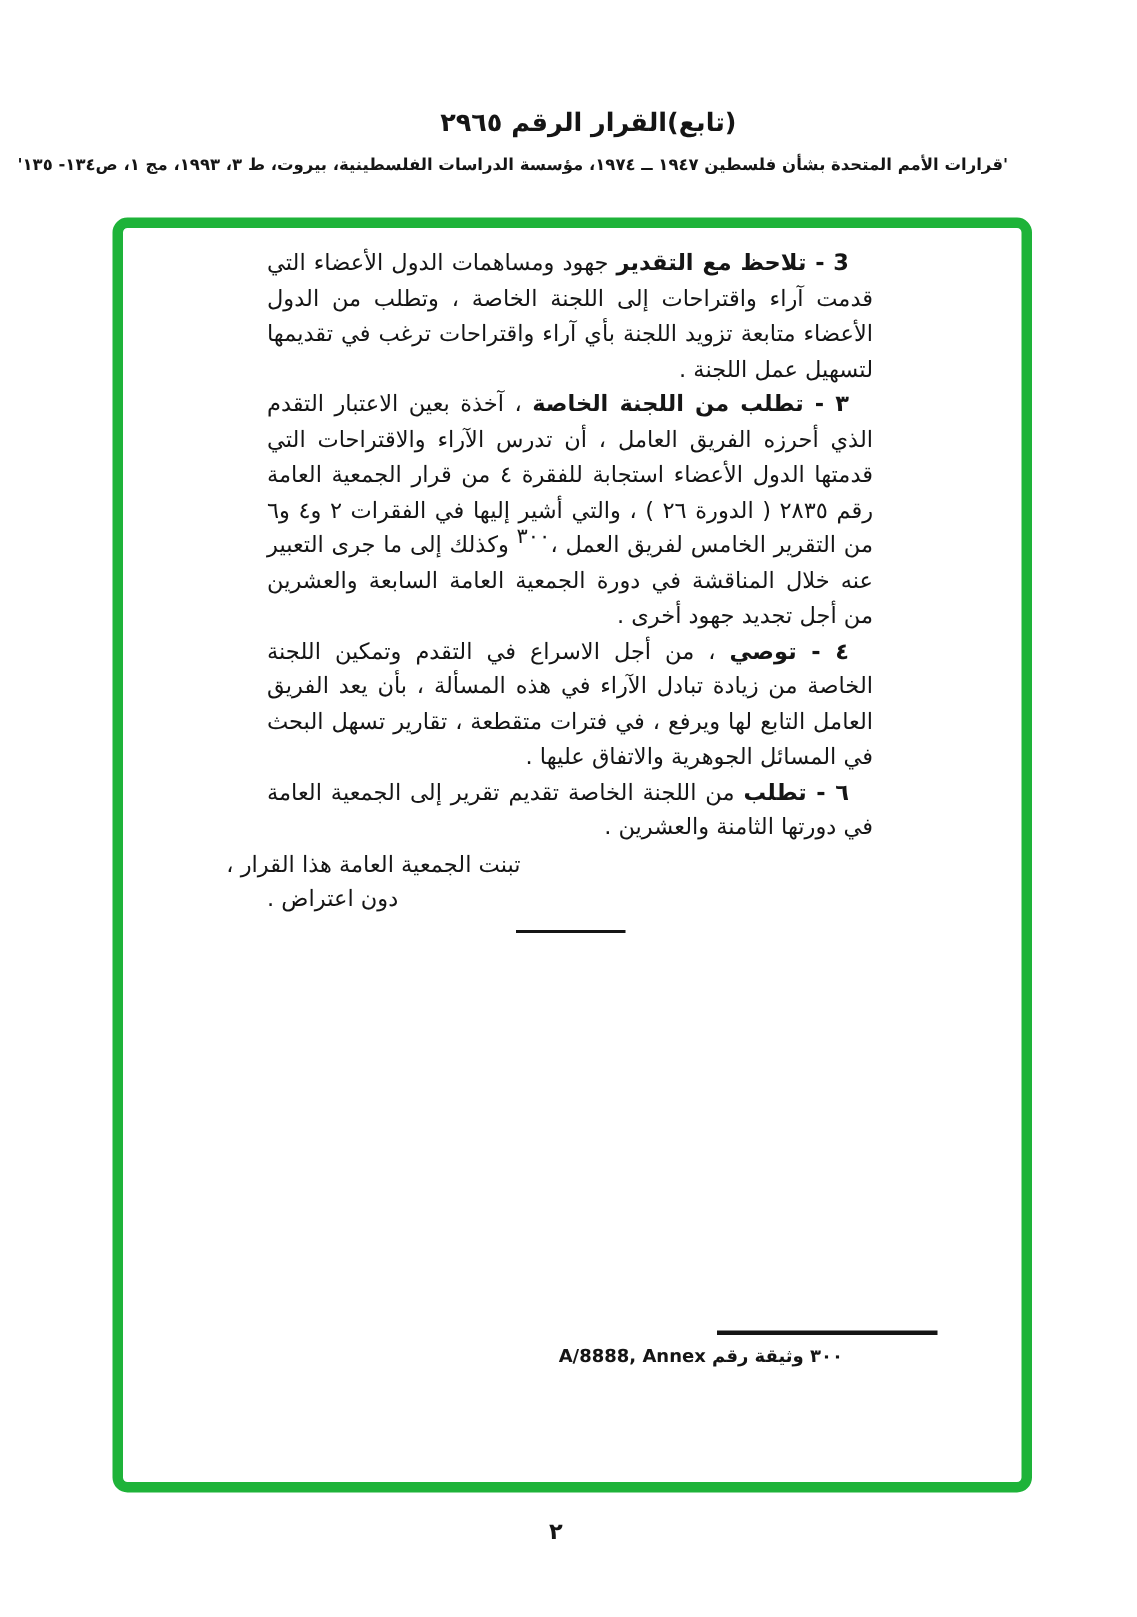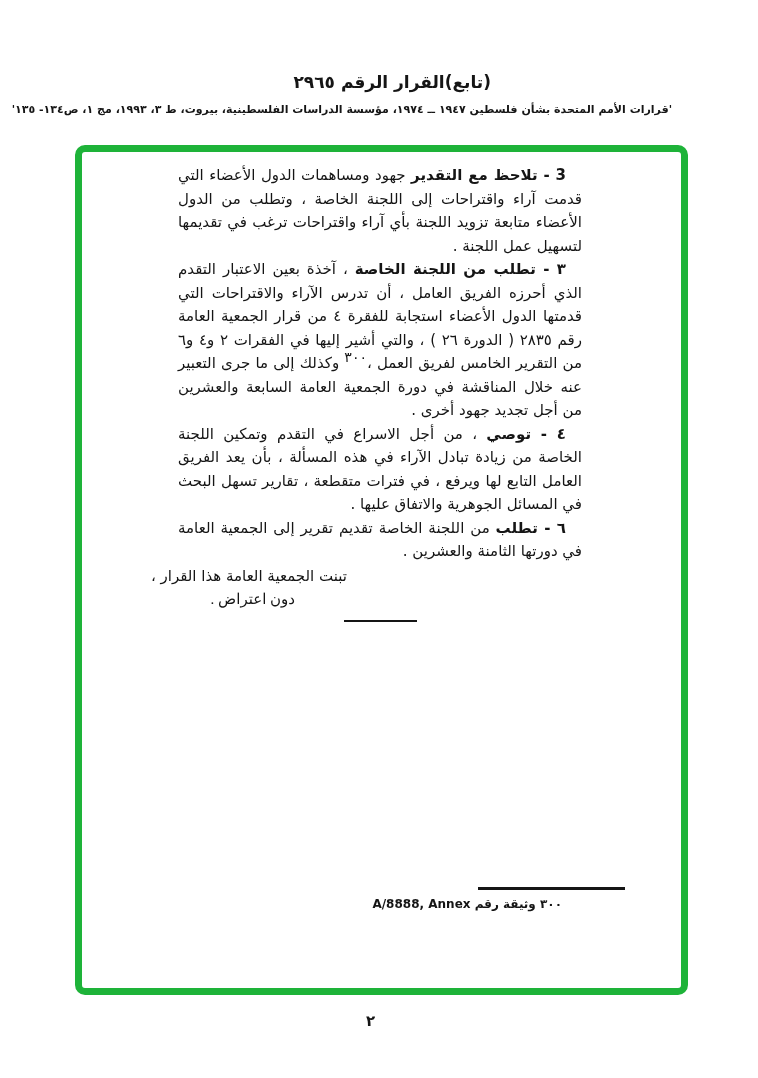--- a/index.html
+++ b/index.html
@@ -31,22 +31,22 @@
   }
   .body-text {
     position:absolute; left:178px; top:164px; width:404px;
     direction:rtl; text-align:justify;
     font-size:15px; line-height:23.5px;
   }
   .para { margin:0; text-indent:16px; }
   .lead { font-weight:bold; }
   .ref-sup { font-size:14px; vertical-align:super; line-height:0; }
   .adoption { margin:1px 235px 0 0; }
-  .adoption-line { text-align:right; white-space:nowrap; }
-  .adoption-line.l3 { margin-right:52px;font-family:Liberation Serif, serif; }
+  .adoption-line { text-align:left; white-space:nowrap; }
+  .adoption-line.l3 { margin-right:52px; }
   .closing-divider {
     width:73px; height:0;
     border-top:2px solid #151515;
     margin:8px auto 0 auto;
   }
   .footnote-rule {
     position:absolute; left:478px; top:887px;
     width:147px; height:3px; background:#151515;
   }
   .footnote {

